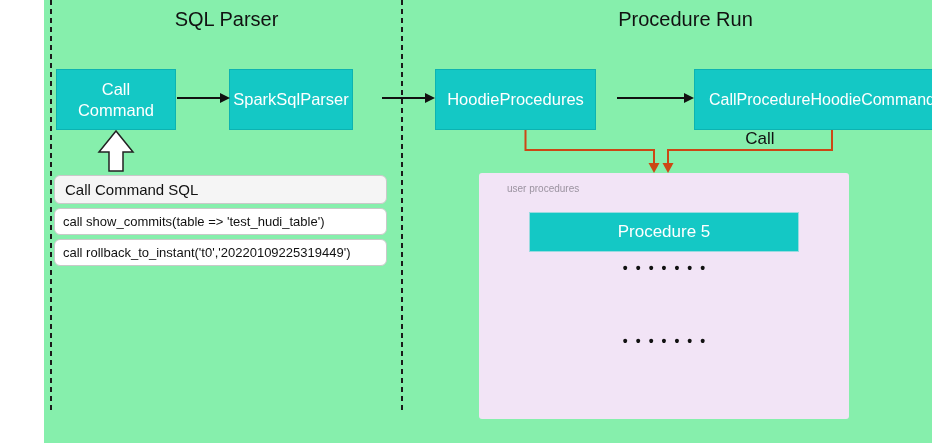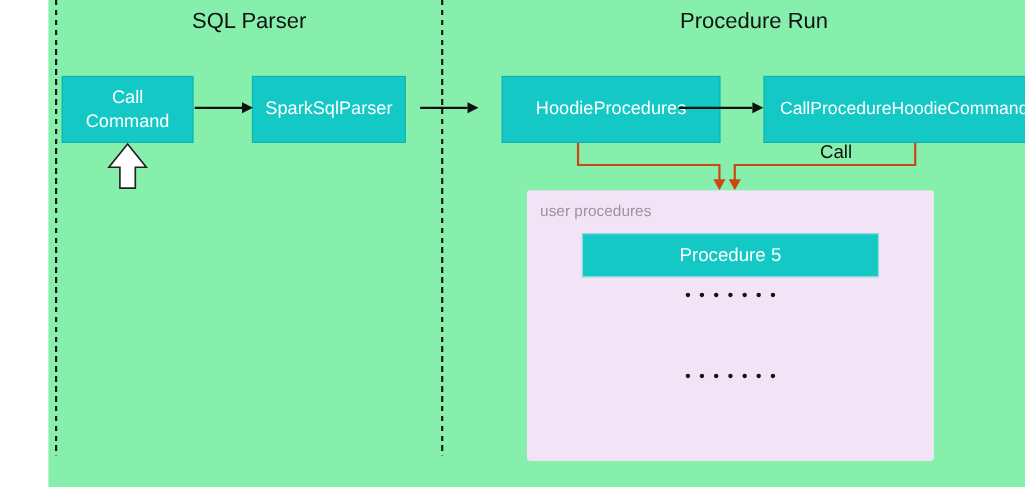--- a/index.html
+++ b/index.html
@@ -35,21 +35,21 @@
     box-sizing:border-box;height:27px;background:#ffffff;border:1px solid #c9c9c9;
     border-radius:6px;display:flex;align-items:center;padding:0 8px;
     font-size:13px;color:#111;margin-bottom:4px;white-space:nowrap;overflow:hidden;
   }
   
   .proc-panel{
     position:absolute;left:435px;top:173px;width:370px;height:246px;
     background:#f2e4f6;border-radius:3px;
   }
   .proc-panel-label{
-    position:absolute;left:12px;top:10px;font-size:14px;color:#9b93a0;
+    position:absolute;left:28px;top:10px;font-size:10px;color:#9b93a0;
   }
   .proc-box{
     position:absolute;left:50px;width:270px;height:40px;background:#14c8c5;
     border:1px solid #9adbe0;box-sizing:border-box;color:#fff;font-size:17px;
     display:flex;align-items:center;justify-content:center;
   }
   .dots-row{
     position:absolute;left:50px;width:270px;text-align:center;color:#111;
     font-size:14px;font-weight:bold;letter-spacing:8px;text-indent:8px;line-height:14px;
   }
@@ -63,24 +63,24 @@
   <div class="vdash" style="left:357px"></div>
   <div class="vdash" style="left:923px"></div>
 
   <div class="region-title" style="left:7px;width:351px">SQL Parser</div>
   <div class="region-title" style="left:358px;width:567px">Procedure Run</div>
 
   <div class="node" style="left:12px;top:69px;width:120px;height:61px">
     <span class="lbl">Call
 Command</span>
   </div>
-  <div class="node" style="left:185px;top:69px;width:140px;height:61px">
+  <div class="node" style="left:185px;top:69px;width:124px;height:61px">
     <span class="lbl">SparkSqlParser</span>
   </div>
-  <div class="node" style="left:412px;top:69px;width:199px;height:61px">
+  <div class="node" style="left:391px;top:69px;width:161px;height:61px">
     <span class="lbl">HoodieProcedures</span>
   </div>
   <div class="node" style="left:650px;top:69px;width:256px;height:61px;font-size:16px">
     <span class="lbl">CallProcedureHoodieCommand</span>
   </div>
 
   <svg class="svg-layer" width="932" height="443" viewBox="0 0 932 443">
 
     <g>
       <line x1="133" y1="98" x2="176" y2="98" stroke="#111" stroke-width="2"></line>
@@ -105,20 +105,25 @@
     </g>
 
     <g>
       <path d="M788 130 L788 150 L624 150 L624 164" fill="none" stroke="#cc4715" stroke-width="2"></path>
       <polygon points="618.5,163 629.5,163 624,173" fill="#cc4715"></polygon>
     </g>
   </svg>
 
   <div class="edge-label" style="left:671px;top:129px">Call</div>
 
+  <div class="sql-panel">
+    <div class="sql-header">Call Command SQL</div>
+    <div class="sql-row">call show_commits(table =&gt; 'test_hudi_table')</div>
+    <div class="sql-row">call rollback_to_instant('t0','20220109225319449')</div>
+  </div>
 
   <div class="proc-panel">
     <div class="proc-panel-label">user procedures</div>
     <div class="proc-box" style="top:39px">Procedure 5</div>
     <div class="dots-row" style="top:88px">•••••••</div>
     <div class="dots-row" style="top:161px">•••••••</div>
   </div>
 
 </div>
 

